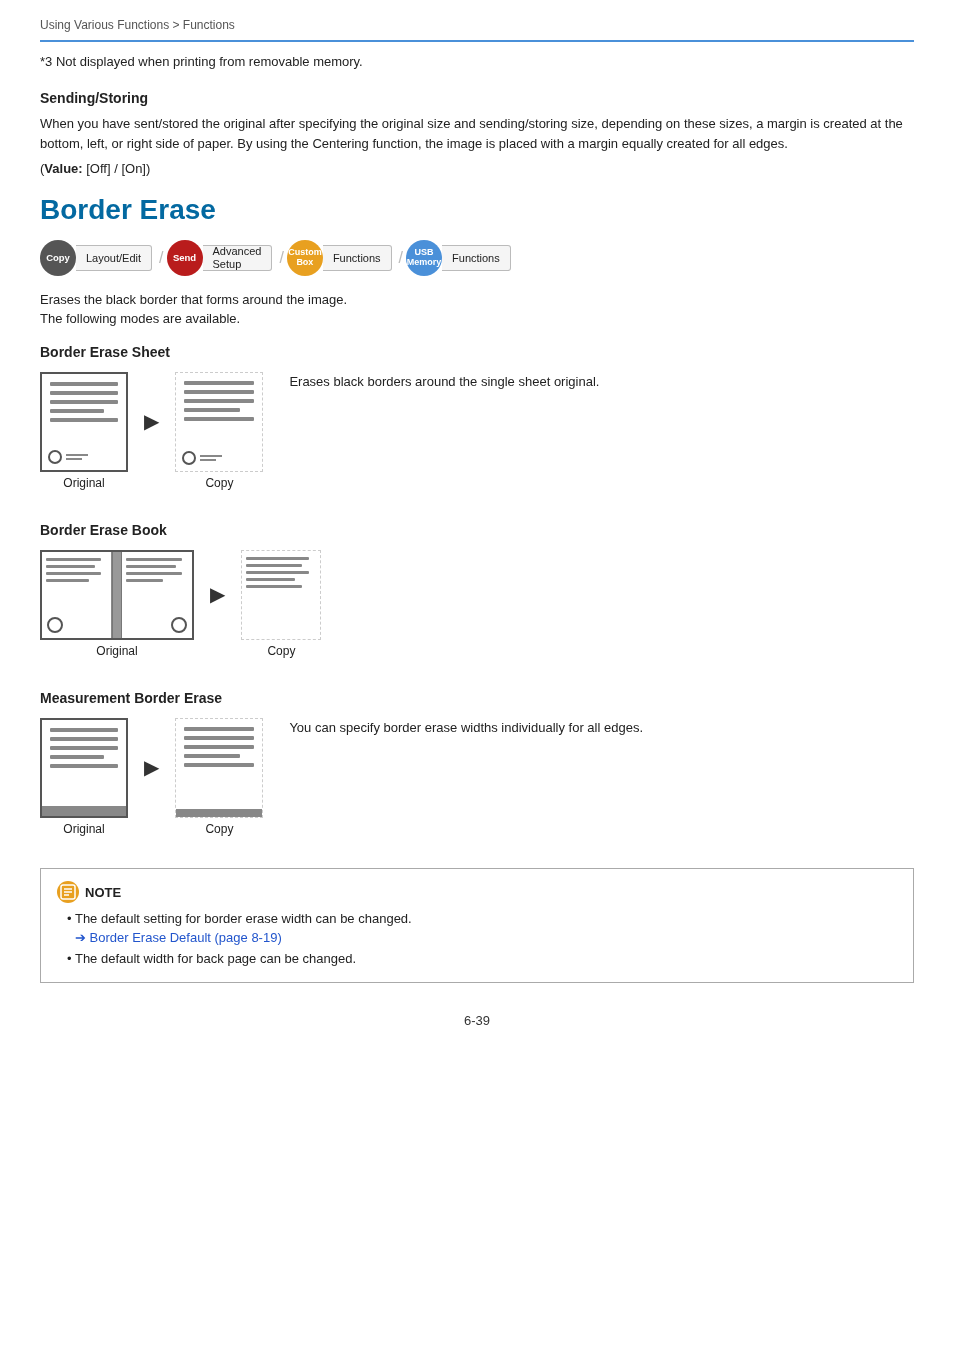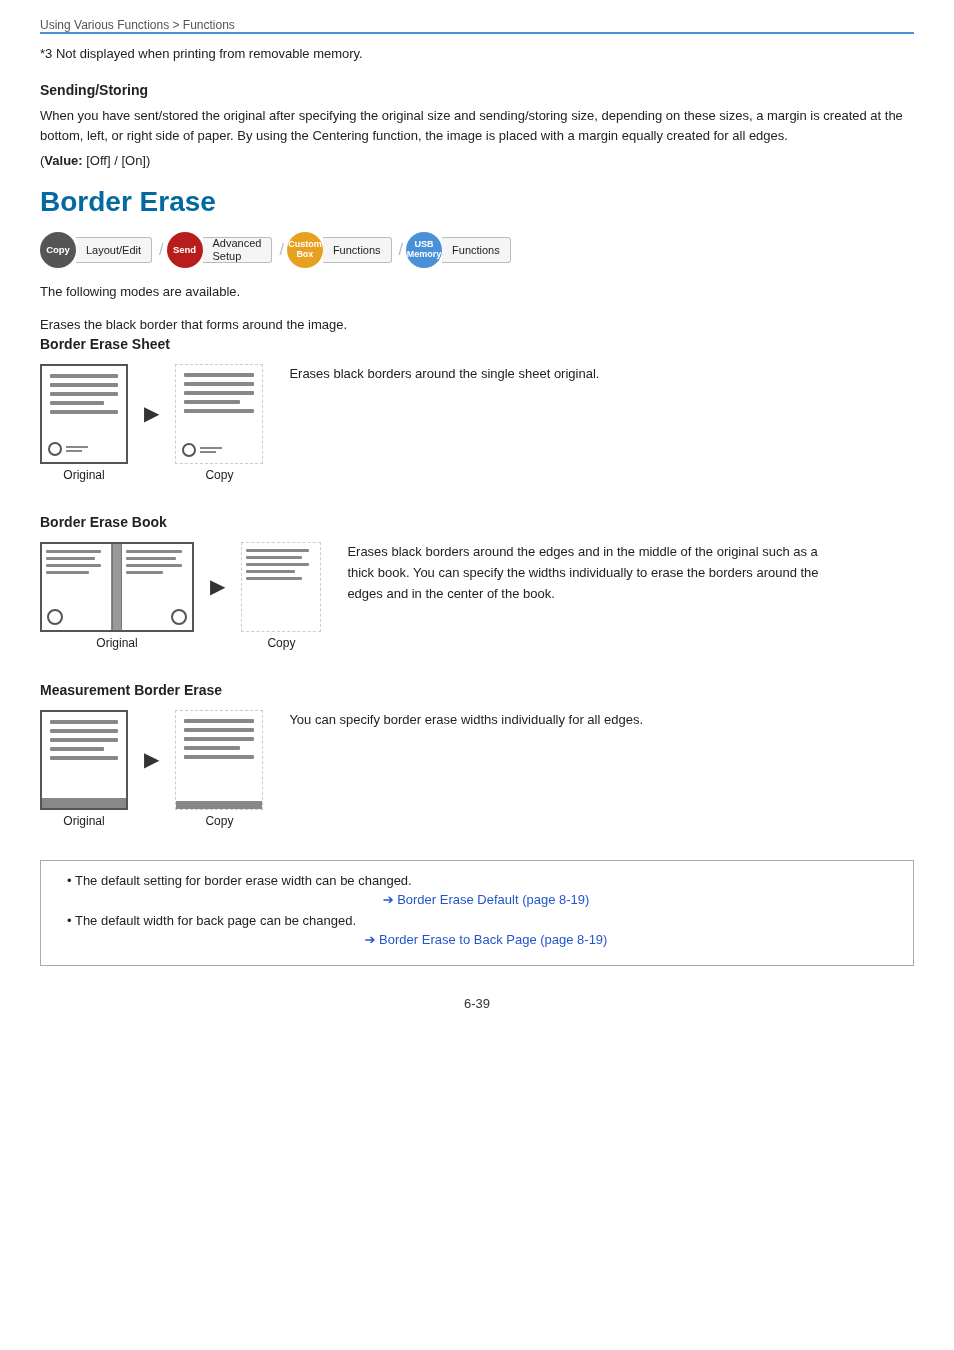--- a/index.html
+++ b/index.html
@@ -16,20 +16,21 @@
       width: 954px;
       min-height: 1350px;
       padding: 18px 40px 40px 40px;
       position: relative;
     }
     .breadcrumb {
       font-size: 12px;
       color: #555;
       margin-bottom: 10px;
       border-bottom: 2px solid #4a90d9;
+      padding-bottom: 8px;
     }
     .notes-section {
       margin-bottom: 18px;
     }
     .notes-section p {
       font-size: 13px;
       margin-bottom: 3px;
       line-height: 1.5;
     }
     .link-ref {
@@ -214,21 +215,20 @@
     }
     .note-item {
       font-size: 13px;
       margin-bottom: 4px;
       padding-left: 10px;
     }
     .note-item:before { content: "• "; }
     .note-link-row {
       padding-left: 18px;
       margin-bottom: 6px;
-      text-align: center;
     }
 
     .page-number {
       text-align: center;
       font-size: 13px;
       margin-top: 30px;
       color: #333;
     }
 
     
@@ -317,22 +317,22 @@
     </div>
     <div class="slash-sep">/</div>
 
     <div class="tab-group">
       <div class="tab-circle" style="background:#4a90d9; font-size:9px;">USB
 Memory</div>
       <div class="tab-text-label">Functions</div>
     </div>
   </div>
 
+  <p class="description-text">Erases the black border that forms around the image.</p>
   <p class="description-text" style="margin-bottom:18px;">The following modes are available.</p>
-  <p class="description-text">Erases the black border that forms around the image.</p>
 
   <div class="sub-section">
     <div class="sub-section-heading">Border Erase Sheet</div>
     <div style="display:flex; align-items:flex-start; gap:16px;">
       <div>
         <div class="diagram-row">
 
           <div class="diagram-area">
             <div class="diagram-box" style="border: 2.5px solid #555;">
               <div class="doc-lines">
@@ -417,21 +417,20 @@
               <div style="height:3px; background:#888; border-radius:1px; width:90%;"></div>
               <div style="height:3px; background:#888; border-radius:1px; width:80%;"></div>
               <div style="height:3px; background:#888; border-radius:1px; width:90%;"></div>
               <div style="height:3px; background:#888; border-radius:1px; width:70%;"></div>
               <div style="height:3px; background:#888; border-radius:1px; width:80%;"></div>
             </div>
             <div class="diagram-label">Copy</div>
           </div>
         </div>
       </div>
-      <div class="diagram-text">Erases black borders around the edges and in the middle of the original such as a thick book. You can specify the widths individually to erase the borders around the edges and in the center of the book.</div>
     </div>
   </div>
 
   <div class="sub-section">
     <div class="sub-section-heading">Measurement Border Erase</div>
     <div style="display:flex; align-items:flex-start; gap:16px;">
       <div>
         <div class="diagram-row">
 
           <div class="diagram-area">
@@ -463,25 +462,33 @@
             </div>
             <div class="diagram-label">Copy</div>
           </div>
         </div>
       </div>
       <div class="diagram-text">You can specify border erase widths individually for all edges.</div>
     </div>
   </div>
 
   <div class="note-box">
+    <div class="note-header">
+      <div class="note-icon">
+        <svg width="16" height="16" viewBox="0 0 16 16">
+          <rect x="1" y="1" width="14" height="14" rx="2" fill="none" stroke="white" stroke-width="1.5"></rect>
+          <line x1="4" y1="5" x2="12" y2="5" stroke="white" stroke-width="1.5"></line>
+          <line x1="4" y1="8" x2="12" y2="8" stroke="white" stroke-width="1.5"></line>
+          <line x1="4" y1="11" x2="9" y2="11" stroke="white" stroke-width="1.5"></line>
+        </svg>
+      </div>
+      <span>NOTE</span>
+    </div>
     <div class="note-item">The default setting for border erase width can be changed.</div>
     <div class="note-link-row">
       <a class="link-ref" href="#">Border Erase Default (page 8-19)</a>
     </div>
     <div class="note-item">The default width for back page can be changed.</div>
-    <div class="note-link-row">
-      <a class="link-ref" href="#">Border Erase to Back Page (page 8-19)</a>
-    </div>
   </div>
 
   <div class="page-number">6-39</div>
 
 </div>
 
 </body></html>

